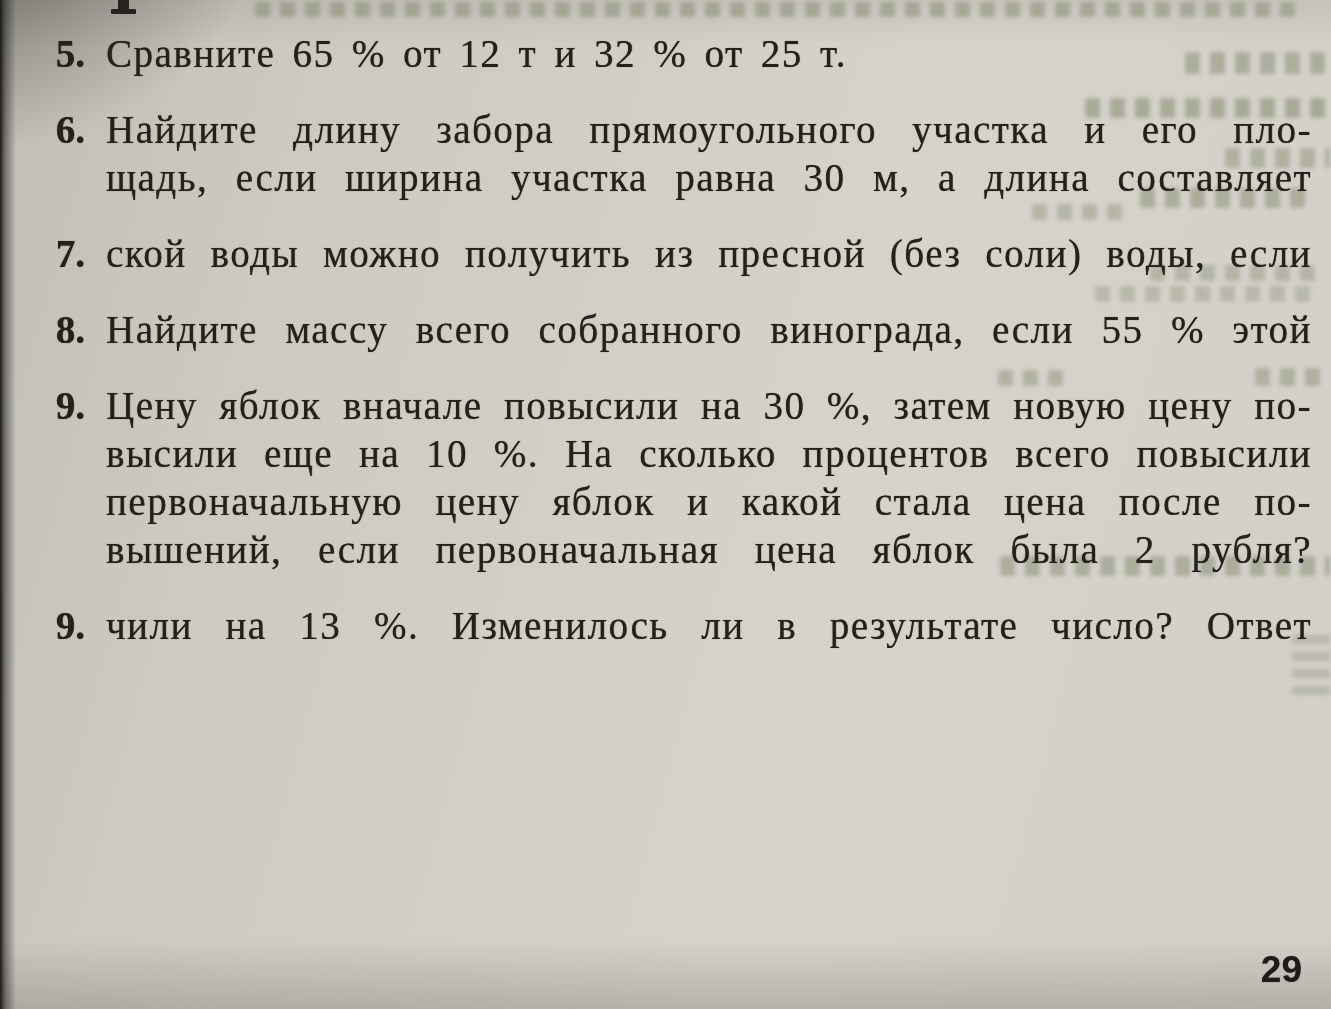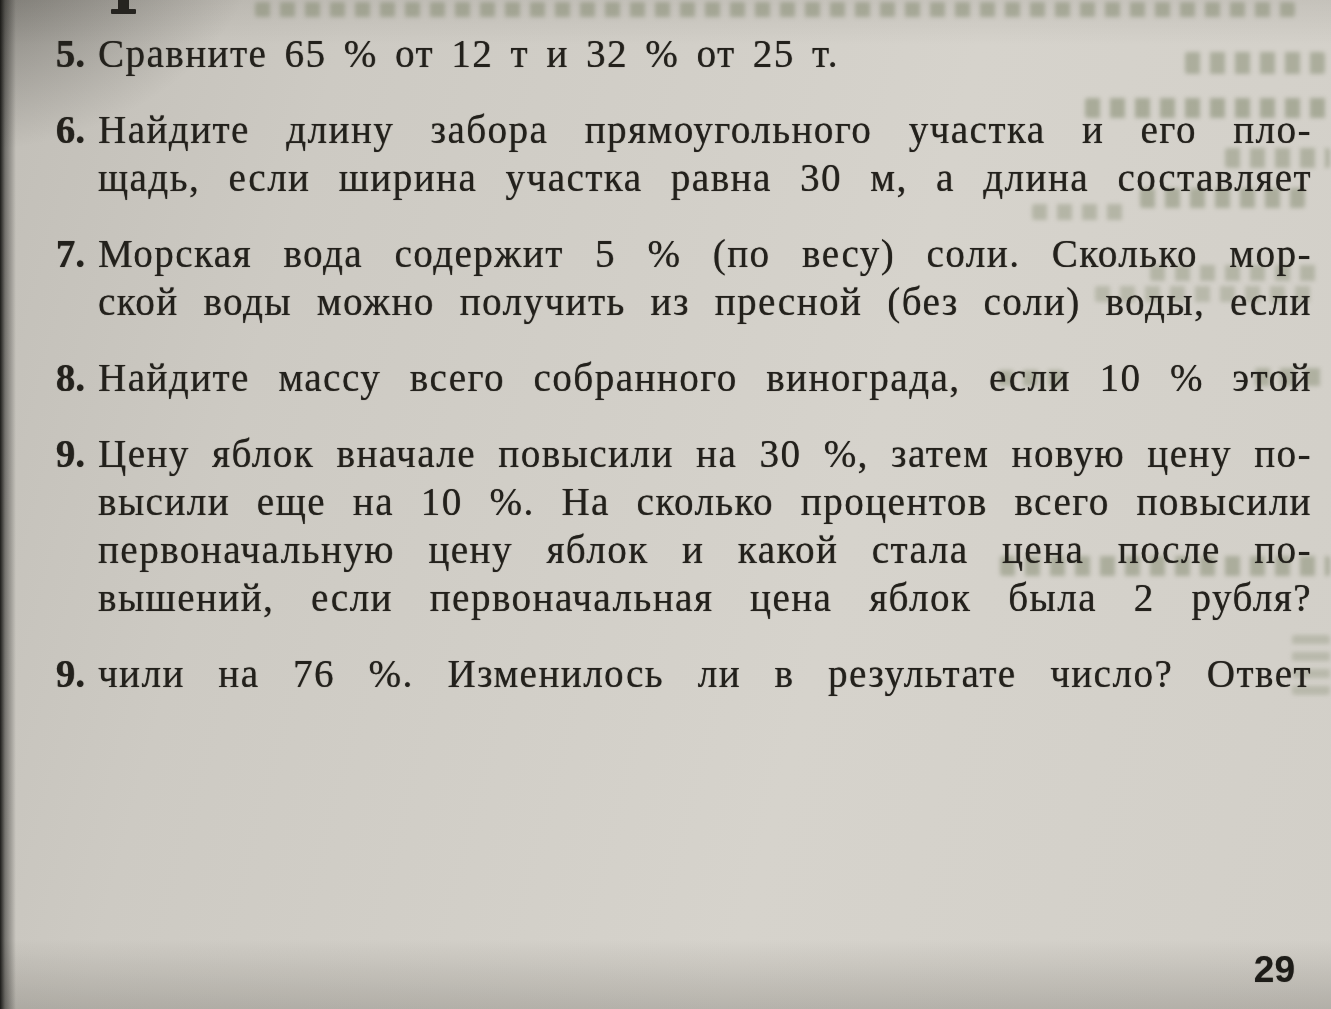--- a/index.html
+++ b/index.html
@@ -28,25 +28,25 @@
     word-spacing:6px;
     text-shadow:0 0 1px rgba(38,35,30,0.55), 0.4px 0.4px 0.6px rgba(38,35,30,0.35);
   }
   .problem .num{
     position:absolute;right:100%;top:0;
     margin-right:13px;
     font-weight:bold;
     letter-spacing:0;
     white-space:nowrap;
   }
-  .line{min-height:48px;}
+  .line{min-height:48px;margin-left:8px;}
   .line.j{text-align:justify;text-align-last:justify;}
   .line.l{text-align:left;}
   .pagenum{
-    position:absolute;right:36px;bottom:18px;
+    position:absolute;right:29px;bottom:18px;
     font-family:"Liberation Sans","DejaVu Sans",sans-serif;
     font-weight:bold;
     font-size:37px;
     color:#1d1c18;
     text-shadow:0 0 1px rgba(30,28,24,0.5);
   }
   
   .bleed{
     position:absolute;
     filter:blur(2px);
@@ -95,39 +95,38 @@
     </div>
 
     <div class="problem">
       <span class="num">6.</span>
       <div class="line j">Найдите длину забора прямоугольного участка и его пло-</div>
       <div class="line j">щадь, если ширина участка равна 30 м, а длина составляет</div>
     </div>
 
     <div class="problem">
       <span class="num">7.</span>
-      <div class="line j">Морская вода содержит 5 % (по весу) соли. Сколько мор-</div>
       <div class="line j">ской воды можно получить из пресной (без соли) воды, если</div>
     </div>
 
     <div class="problem">
       <span class="num">8.</span>
-      <div class="line j">Найдите массу всего собранного винограда, если 10 % этой</div>
+      <div class="line j">Найдите массу всего собранного винограда, если 55 % этой</div>
     </div>
 
     <div class="problem">
       <span class="num">9.</span>
       <div class="line j">Цену яблок вначале повысили на 30 %, затем новую цену по-</div>
       <div class="line j">высили еще на 10 %. На сколько процентов всего повысили</div>
       <div class="line j">первоначальную цену яблок и какой стала цена после по-</div>
       <div class="line j">вышений, если первоначальная цена яблок была 2 рубля?</div>
     </div>
 
     <div class="problem">
       <span class="num">9.</span>
-      <div class="line j">чили на 76 %. Изменилось ли в результате число? Ответ</div>
+      <div class="line j">чили на 13 %. Изменилось ли в результате число? Ответ</div>
     </div>
 
   </div>
 
   <div class="pagenum">29</div>
 
 </div>
 
 </body></html>

